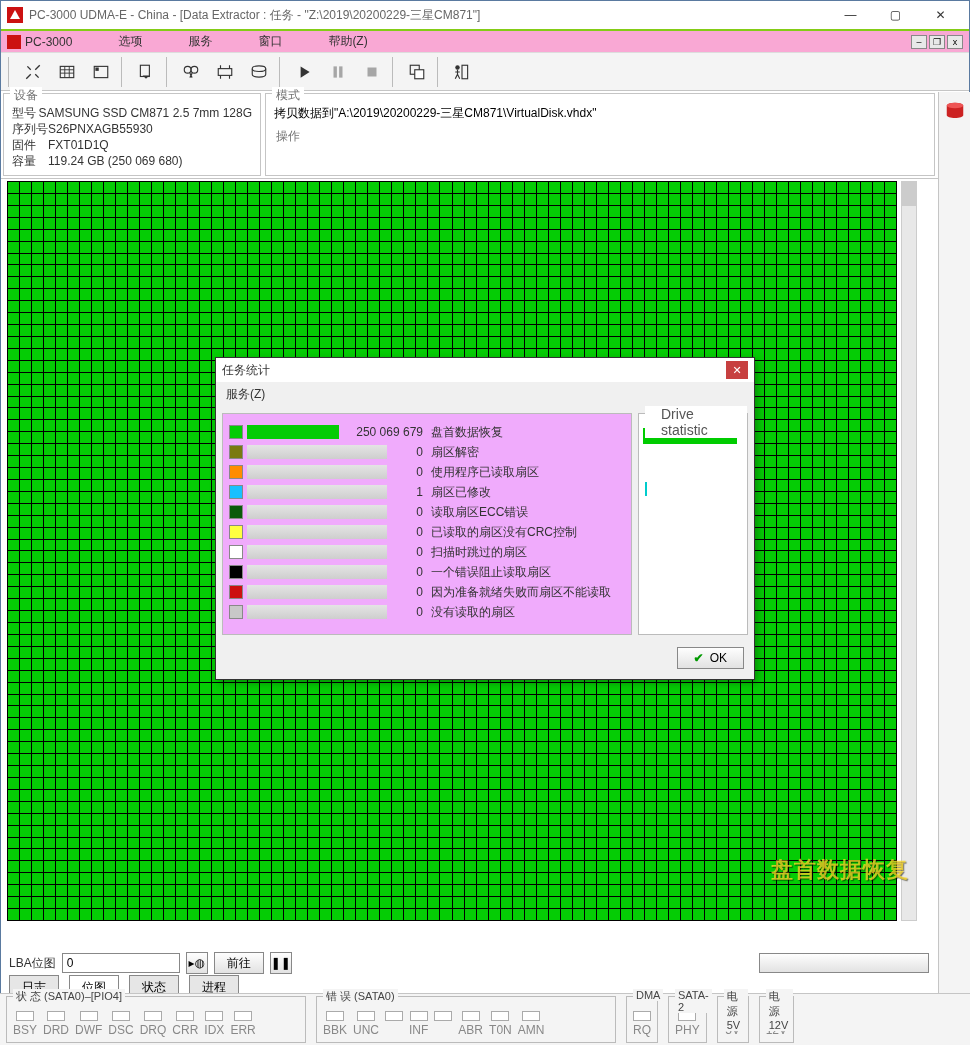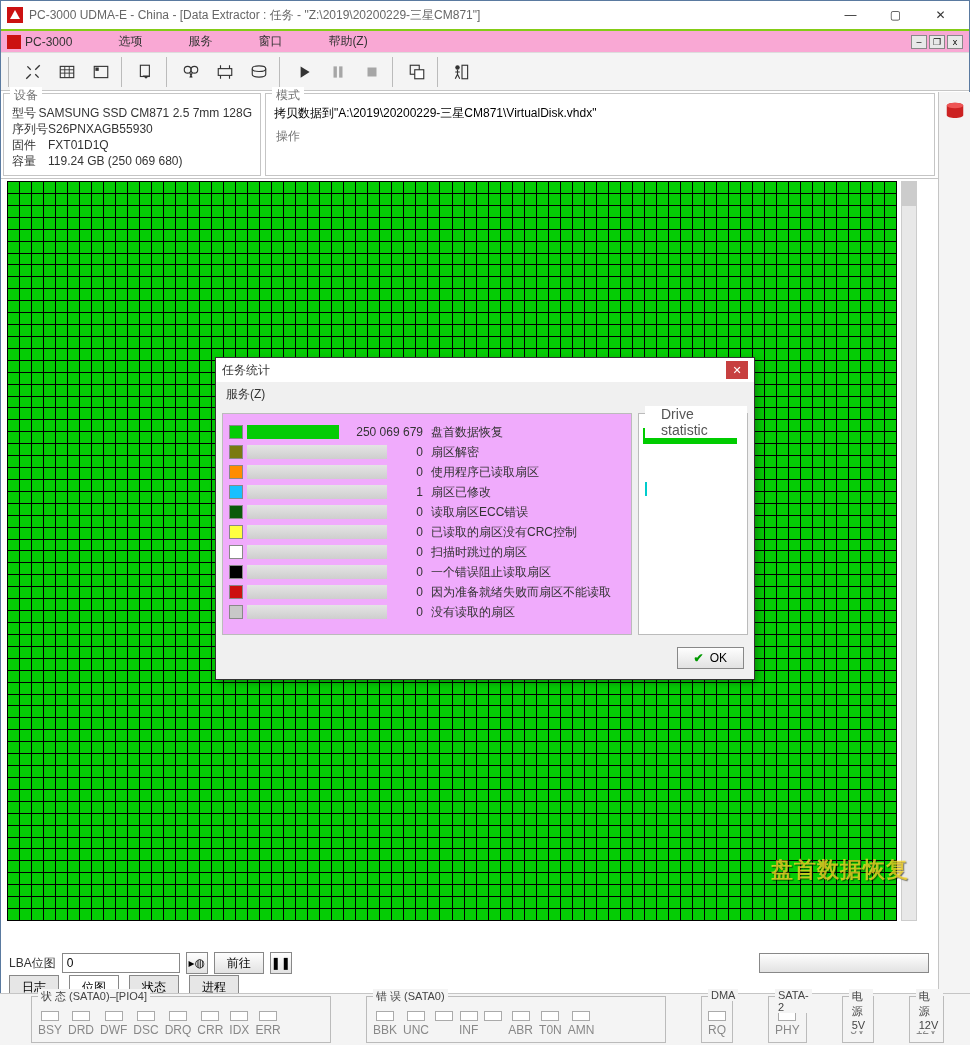--- a/index.html
+++ b/index.html
@@ -62,21 +62,21 @@
 .lbain{width:118px;height:20px;border:1px solid #888;padding:0 4px;background:#fff;}
 .gobtn,.pausebtn{height:22px;padding:0 12px;border:1px solid #888;background:linear-gradient(#fefefe,#e2e2e2);}
 .sqbtn{width:22px;height:22px;border:1px solid #888;background:linear-gradient(#fefefe,#e2e2e2);display:flex;align-items:center;justify-content:center;}
 .tabsrow{height:24px;padding:2px 8px;display:flex;gap:10px;align-items:flex-end;}
 .tab{padding:3px 12px;border:1px solid #888;background:#e6e6e6;border-bottom:none;}
 .tab.active{background:#fff;font-weight:normal;}
 .watermark{position:absolute;right:28px;bottom:64px;text-align:center;z-index:5;}
 .watermark .l1{font-size:22px;color:rgba(255,220,40,0.75);text-shadow:1px 1px 1px rgba(0,0,0,0.5);font-weight:bold;letter-spacing:1px;}
 .watermark .l2{font-size:22px;color:rgba(255,70,70,0.9);text-shadow:1px 1px 1px rgba(0,0,0,0.4);font-weight:bold;letter-spacing:2px;}
 .statusbar{position:absolute;left:0;bottom:0;right:0;height:52px;background:#f4f4f4;border-top:1px solid #c5c5c5;display:flex;padding:2px 6px;gap:10px;}
-.stgroup{border:1px solid #bbb;padding:14px 6px 2px 6px;position:relative;background:#f4f4f4;margin-left:25px;}
+.stgroup{border:1px solid #bbb;padding:14px 6px 2px 6px;position:relative;background:#f4f4f4;}
 .stgroup .gh{position:absolute;top:-8px;left:6px;background:#f4f4f4;padding:0 3px;font-size:11px;color:#444;}
 .leds{display:flex;gap:6px;}
 .led{display:flex;flex-direction:column;align-items:center;font-size:10px;color:#888;}
 .led .box{width:18px;height:10px;border:1px solid #aaa;background:#fff;margin-bottom:2px;}
 </style>
 </head>
 <body>
 
 <div class="titlebar">
   <span class="appicon"></span>

